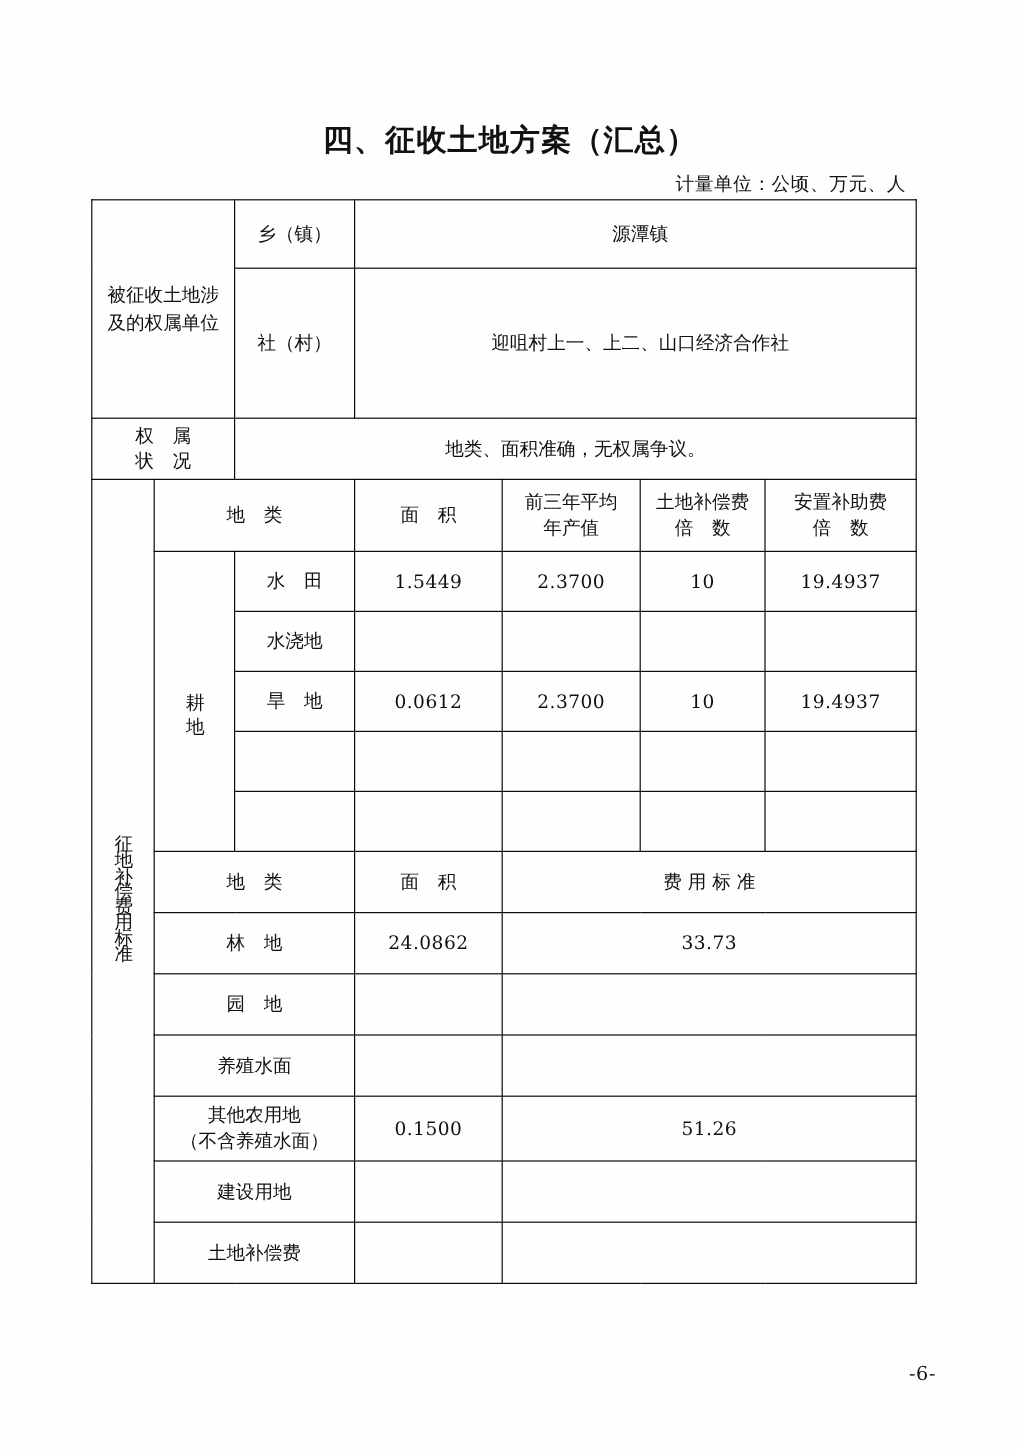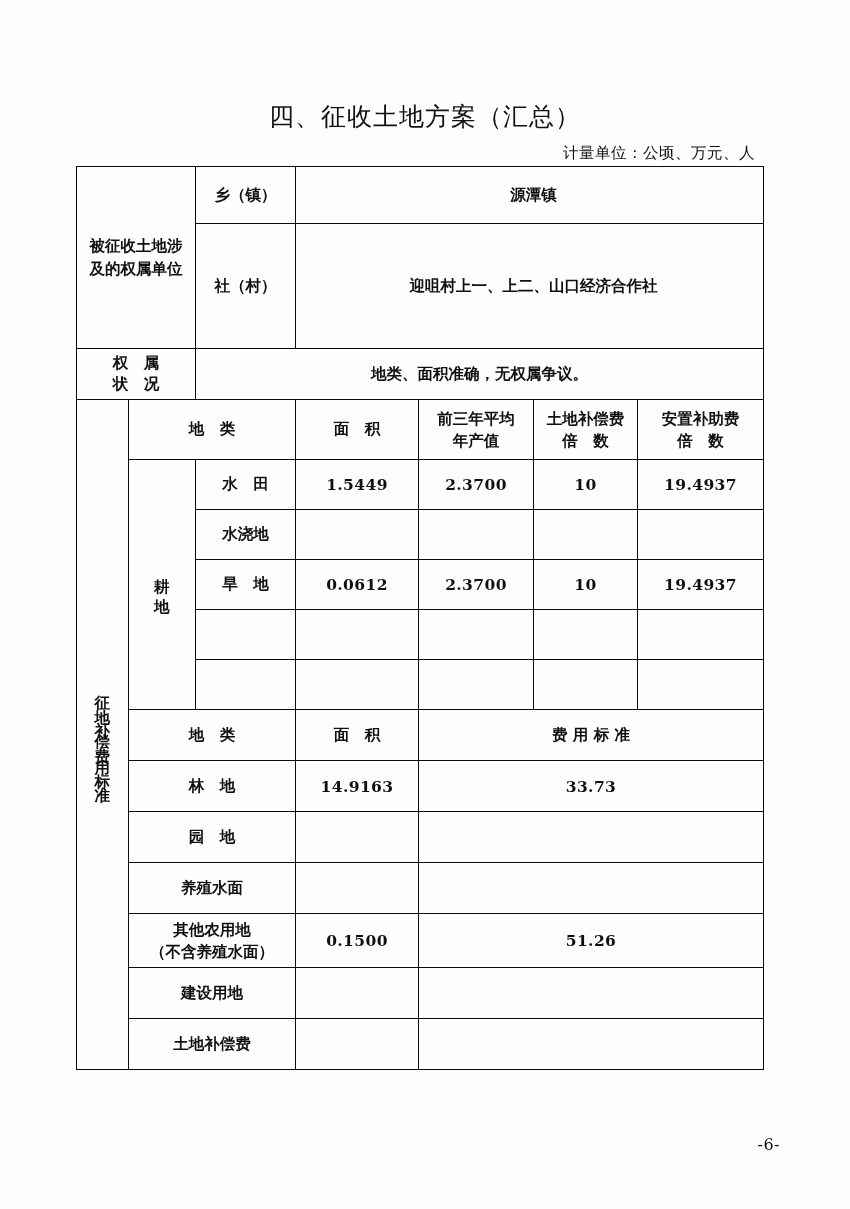--- a/index.html
+++ b/index.html
@@ -22,21 +22,21 @@
   }
 
   
   .doc-title {
     position: absolute;
     left: 0;
     right: 0;
     top: 100px;
     text-align: center;
     font-size: 25px;
-    font-weight: normal;
+    font-weight: bold;
     letter-spacing: 1px;
     font-family: "DejaVu Serif", "Liberation Serif", serif;
   }
   .unit-line {
     position: absolute;
     right: 95px;
     top: 143px;
     font-size: 15.5px;
     font-weight: normal;
     letter-spacing: 0.5px;
@@ -55,21 +55,20 @@
     table-layout: fixed;
   }
   table.main td {
     border: 1.6px solid #0b0b0b;
     padding: 0;
     text-align: center;
     vertical-align: middle;
     font-size: 15.5px;
     font-family: "DejaVu Serif", "Liberation Serif", serif;
     color: #101010;
-    font-weight: bold;
   }
   .num {
     font-size: 15px;
     letter-spacing: 0.4px;
   }
   .twoline {
     line-height: 1.38;
   }
   .leftpad {
     text-align: center;
@@ -220,21 +219,21 @@
       </tr>
 
       <tr>
         <td colspan="2" style="height:50px">地　类</td>
         <td>面　积</td>
         <td colspan="3">费 用 标 准</td>
       </tr>
 
       <tr>
         <td colspan="2" style="height:50px">林　地</td>
-        <td class="num">14.9163</td>
+        <td class="num">24.0862</td>
         <td colspan="3" class="num">33.73</td>
       </tr>
       <tr>
         <td colspan="2" style="height:50px">园　地</td>
         <td class="num"></td>
         <td colspan="3" class="num"></td>
       </tr>
       <tr>
         <td colspan="2" style="height:50px">养殖水面</td>
         <td class="num"></td>

